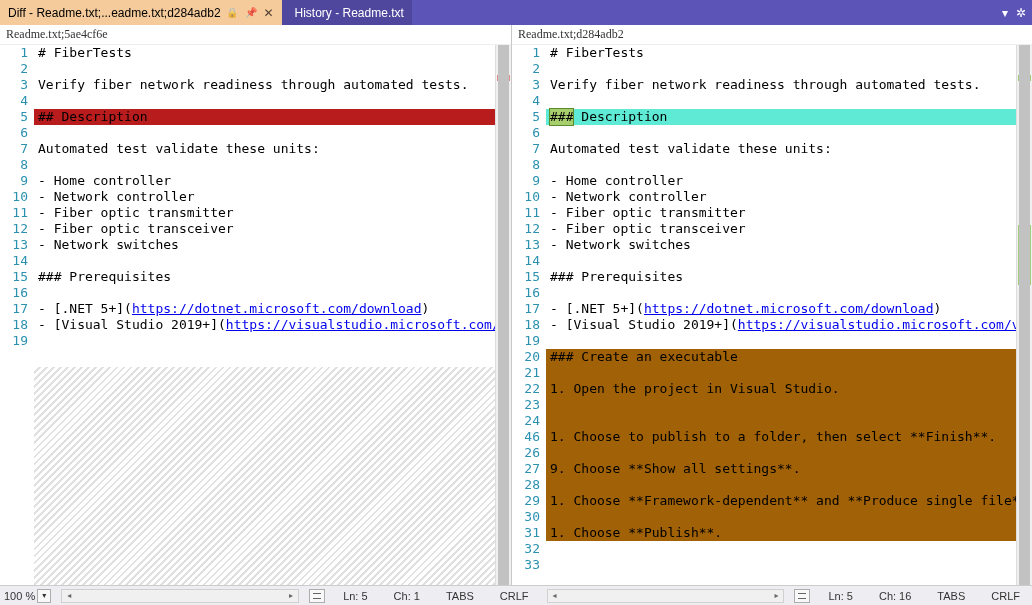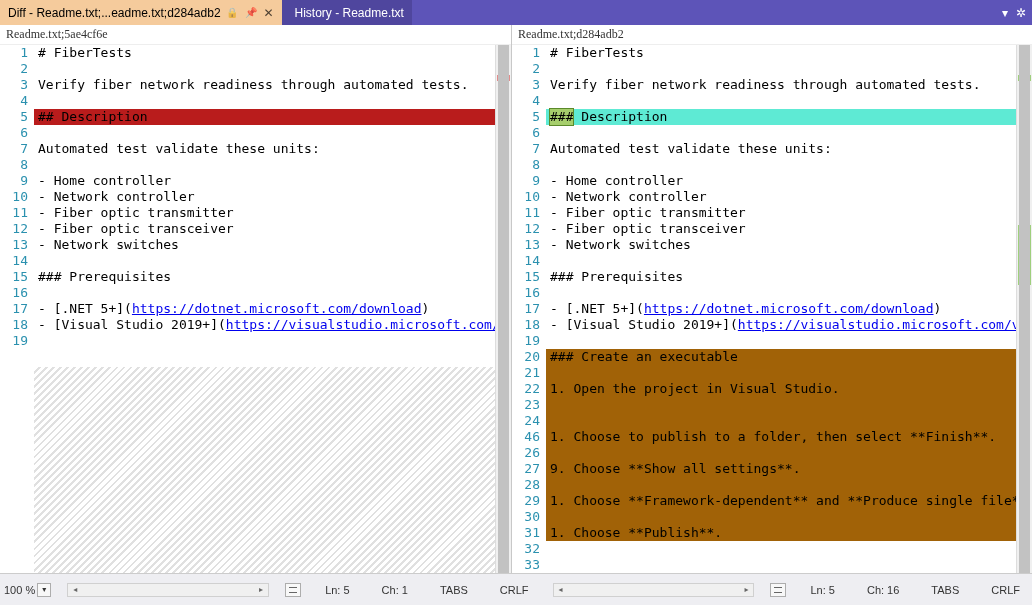--- a/index.html
+++ b/index.html
@@ -130,29 +130,29 @@
   }
   .scrollbar-v .mark {
     position: absolute;
     left: 1px; right: 1px;
     height: 6px;
   }
   .mark.red { background: #e28b8b; }
   .mark.green { background: #9fcf7d; }
   .mark.green.tall { height: 60px; }
   .status-bar {
-    height: 32px;
+    height: 20px;
     background: #eeeef2;
     border-top: 1px solid #ccc;
     display: flex;
     align-items: center;
     font-size: 11px;
     color: #333;
     padding: 0 4px;
-    gap: 16px;
+    gap: 10px;
   }
   .status-bar .zoom {
     display: flex;
     align-items: center;
     gap: 2px;
   }
   .status-bar .dropdown-btn {
     width: 14px; height: 14px;
     border: 1px solid #adadad;
     background: #f8f8f8;

